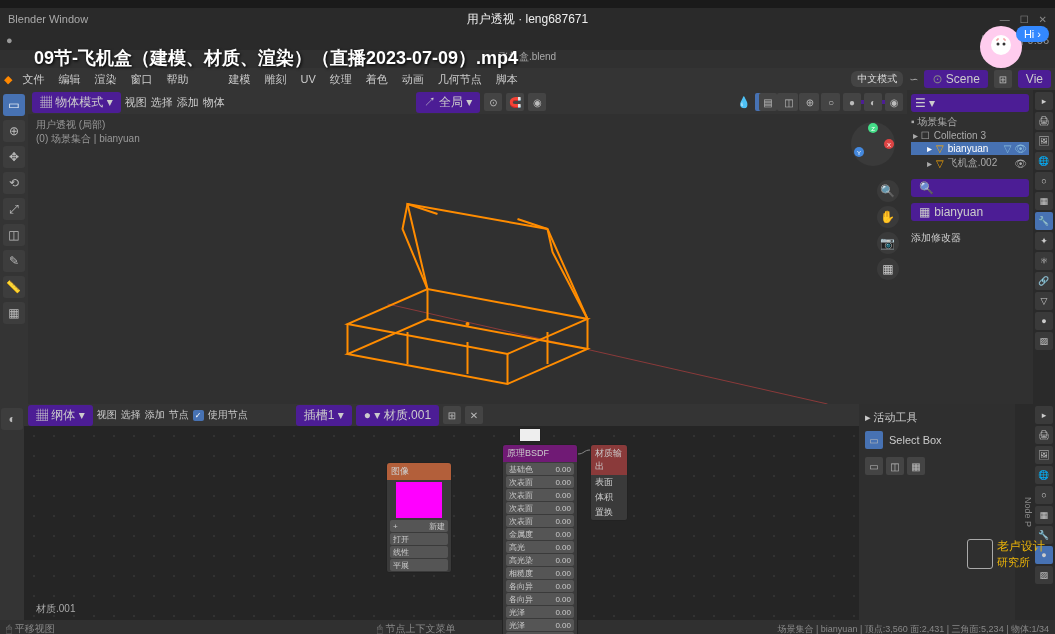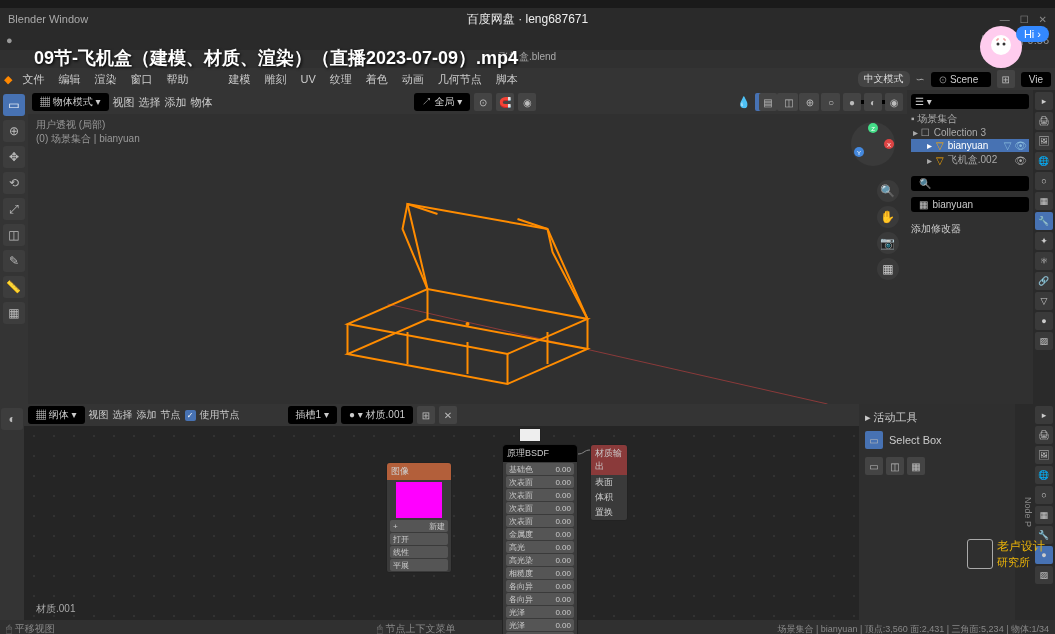--- a/index.html
+++ b/index.html
@@ -13,21 +13,21 @@
 .headerbar .menuitem { color: #ccc; padding: 0 4px; }
 .headerbar .spacer { flex: 1; }
 .btn-small { background: #444; border-radius: 6px; padding: 1px 6px; font-size: 10px; color: #ddd; }
 .video-title { position: absolute; top: 46px; left: 34px; font-size: 18px; font-weight: bold; color: #fff; text-shadow: 1px 1px 3px #000; z-index: 50; }
 .main { display: flex; height: 314px; }
 .ltoolbar { width: 28px; background: #343434; display: flex; flex-direction: column; align-items: center; gap: 4px; padding: 4px 0; }
 .ltoolbar .tool { width: 22px; height: 22px; background: #3d3d3d; border-radius: 3px; display: flex; align-items: center; justify-content: center; font-size: 12px; color: #bbb; }
 .ltoolbar .tool.active { background: #4772b3; color: #fff; }
 .viewport { flex: 1; background: #303030; position: relative; }
 .vtopbar { height: 24px; background: #343434; display: flex; align-items: center; padding: 0 4px; gap: 4px; }
-.drop { background: #000000; border-radius: 3px; padding: 2px 8px; font-size: 10px; color: #ccc; }
+.drop { background: #4c1d95; border-radius: 3px; padding: 2px 8px; font-size: 12px; color: #ccc; }
 .vtopbar-right { position:absolute; right: 0; top: 0; height: 24px; display:flex; align-items:center; gap:3px; padding:0 4px; }
 .iconbtn { width:18px; height:18px; background:#444; border-radius:2px; display:flex; align-items:center; justify-content:center; font-size:10px; color:#bbb; }
 .vinfo { position: absolute; top: 28px; left: 8px; font-size: 10px; color: #999; }
 .gizmo { position: absolute; top: 30px; right: 10px; width: 48px; height: 48px; }
 .navbtns { position: absolute; top: 90px; right: 8px; display: flex; flex-direction: column; gap: 4px; }
 .navbtns div { width: 22px; height: 22px; background: #3a3a3a; border-radius: 11px; display:flex; align-items:center; justify-content:center; font-size:12px;}
 .rsection { width: 148px; background: #303030; display: flex; }
 .proptabs { width: 22px; background: #2a2a2a; display:flex; flex-direction:column; gap:2px; padding:2px 0; align-items:center; }
 .proptabs div { width:18px; height:18px; background:#3a3a3a; border-radius:2px; font-size:9px; display:flex; align-items:center; justify-content:center; }
 .proptabs div.sel { background:#4772b3; }
@@ -53,21 +53,21 @@
 .hi-tag { background:#3388ff; color:#fff; border-radius:10px; padding:2px 8px; font-size:11px; margin-left:-6px; }
 .logo { position:absolute; right:10px; bottom:64px; color:#eab308; font-size:12px; text-align:left; z-index:50; display:flex; align-items:center; gap:4px; }
 .logo-icon { width:26px; height:30px; border:1px solid #aaa; border-radius:3px; }
 .checkbox { width:11px; height:11px; background:#4772b3; display:inline-flex; align-items:center; justify-content:center; color:#fff; font-size:8px; border-radius:2px; }
 </style>
 </head>
 <body>
 
 <div class="titlebar">
   <span class="left">Blender   Window</span>
-  <span>百度网盘  ·  leng687671</span>
+  <span>用户透视  ·  leng687671</span>
   <div class="winbtns">
     <span>—</span>
     <span>☐</span>
     <span>✕</span>
   </div>
 </div>
 
 <div class="topmenu">
   <span>●</span>
   <span style="flex:1"></span>
@@ -267,21 +267,21 @@
             <span>新建</span>
           </div>
         <div class="slider-row">打开</div>
         <div class="slider-row">线性</div>
         <div class="slider-row">平展</div>
       </div>
 
       <div style="position:absolute; left:495px; top:2px; width:22px; height:14px; background:#eee; border:1px solid #222"></div>
 
       <div class="node" style="left:478px; top:18px; width:76px;">
-        <div class="node-hdr" style="background:#000000">原理BSDF</div>
+        <div class="node-hdr" style="background:#701a75">原理BSDF</div>
         <div id="bsdf-rows">
             <div class="slider-row">
               <span>基础色</span>
               <span>0.00</span>
             </div>
             <div class="slider-row">
               <span>次表面</span>
               <span>0.00</span>
             </div>
             <div class="slider-row">

